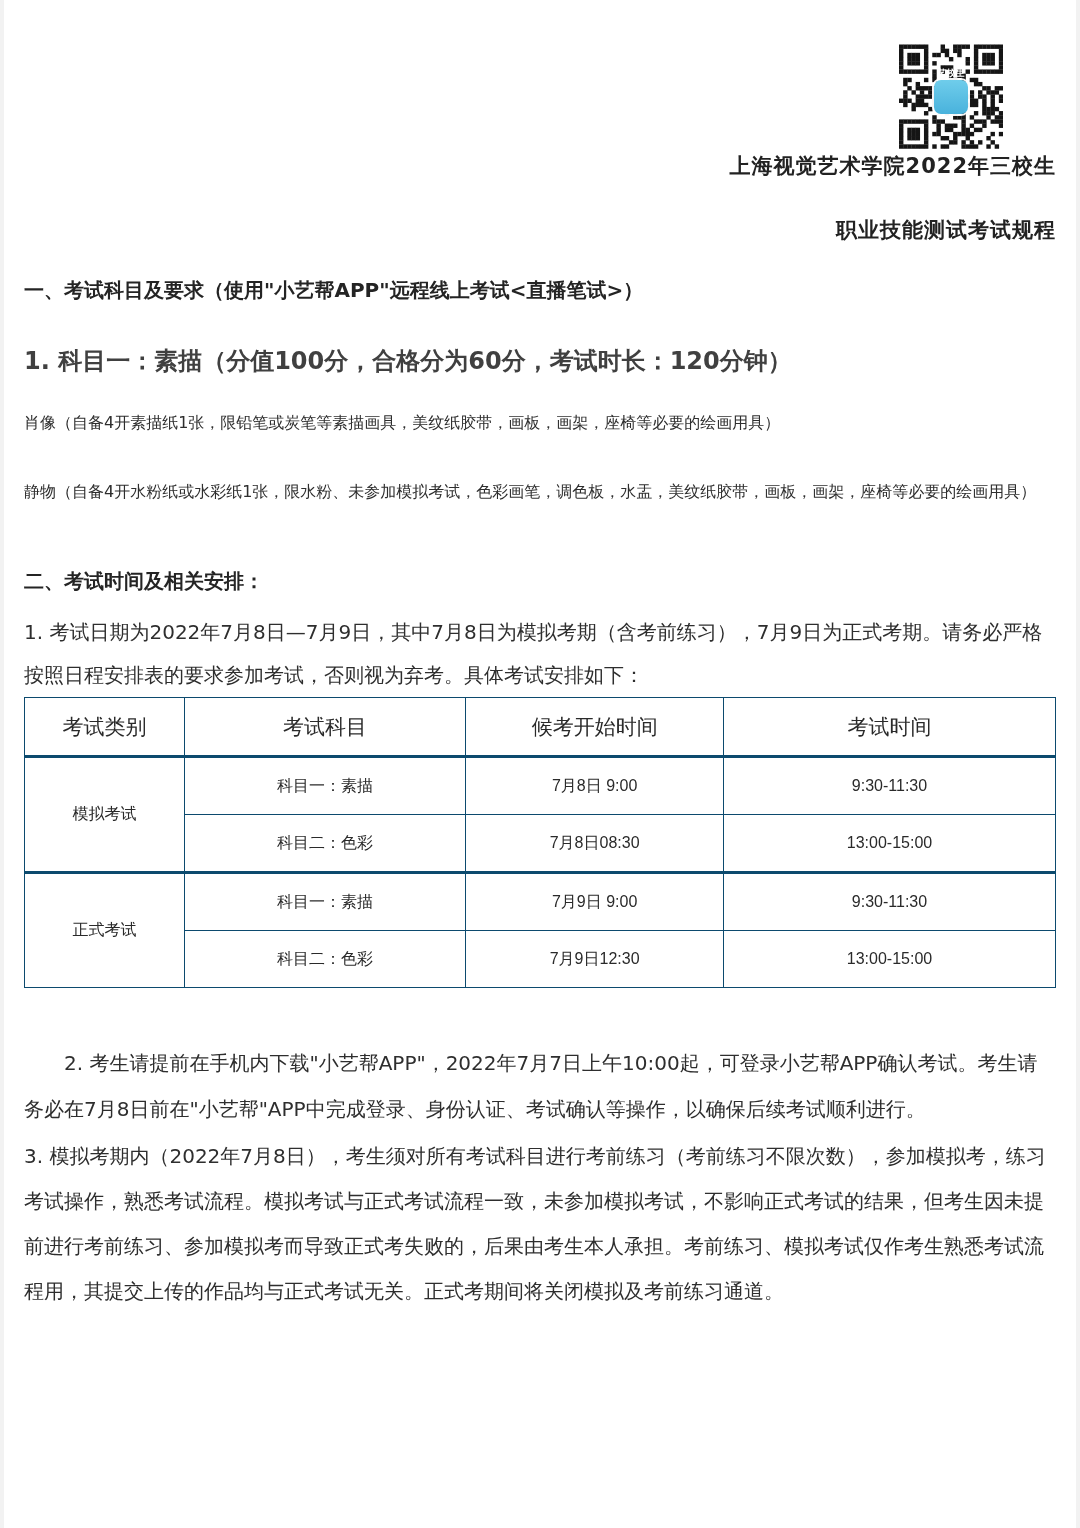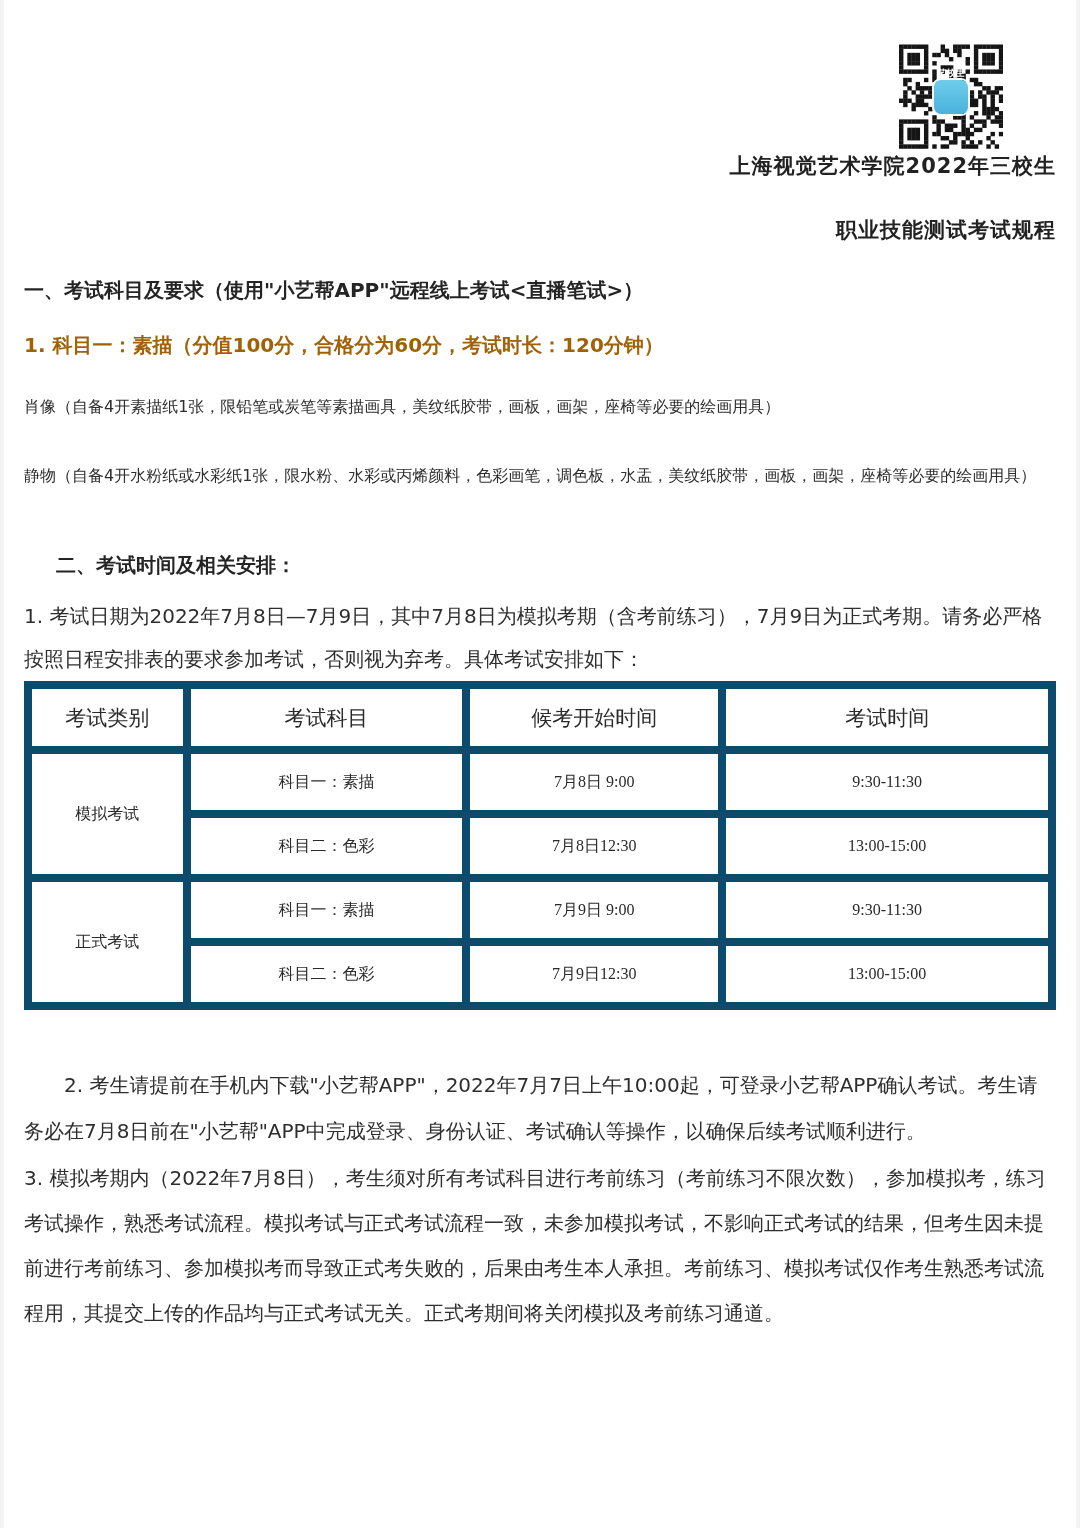--- a/index.html
+++ b/index.html
@@ -26,39 +26,39 @@
     color:#222;
     letter-spacing:1px;
     margin:0;
   }
   .title.line1{margin-top:150px;}
   .title.line2{margin-top:32px;}
 
   p{margin:0;}
   .h-sec{font-weight:bold;font-size:20px;line-height:32px;color:#242424;}
   .h-sec.sec1{margin-top:28px;}
-  .h-sec.sec2{margin-top:50px;margin-left:32px;}
-  .item-title{font-weight:bold;font-size:20px;line-height:32px;margin-top:23px;color:#a16207;}
+  .h-sec.sec2{margin-top:50px;}
+  .item-title{font-weight:bold;font-size:24px;line-height:32px;margin-top:39px;color:#404040;}
   .item-desc{font-size:16px;line-height:47px;margin-top:22px;color:#2e2e2e;}
   .para{font-size:20px;color:#2e2e2e;}
   .para.p1{margin-top:14px;line-height:43px;}
   .para.p2{margin-top:52px;line-height:46px;text-indent:2em;}
   .para.p3{margin-top:2px;line-height:45px;}
 
   table.schedule{
     border-collapse:collapse;
     width:100%;
     margin-top:0px;
     table-layout:fixed;
   }
   table.schedule th, table.schedule td{
-    border:8px solid #0c4a6e;
+    border:1px solid #0c4a6e;
     text-align:center;
     vertical-align:middle;
-    font-family:Liberation Serif, serif;
+    font-family:Liberation Sans, sans-serif;
     font-weight:normal;
     color:#2a2a2a;
     padding:0;
   }
   table.schedule th{height:57px;font-size:21px;}
   table.schedule td{height:56px;font-size:16px;}
   table.schedule thead th{border-bottom-width:3px;}
   table.schedule tr.group-start td{border-top-width:3px;}
   col.c1{width:15.5%;} col.c2{width:27.3%;} col.c3{width:25%;} col.c4{width:32.2%;}
 
@@ -392,21 +392,21 @@
 <div class="doc">
 
   <p class="title line1">上海视觉艺术学院2022年三校生</p>
   <p class="title line2">职业技能测试考试规程</p>
 
   <p class="h-sec sec1">一、考试科目及要求（使用"小艺帮APP"远程线上考试&lt;直播笔试&gt;）</p>
 
   <p class="item-title">1. 科目一：素描（分值100分，合格分为60分，考试时长：120分钟）</p>
   <p class="item-desc">肖像（自备4开素描纸1张，限铅笔或炭笔等素描画具，美纹纸胶带，画板，画架，座椅等必要的绘画用具）</p>
 
-  <p class="item-desc">静物（自备4开水粉纸或水彩纸1张，限水粉、水彩或丙烯颜料，色彩画笔，调色板，水盂，美纹纸胶带，画板，画架，座椅等必要的绘画用具）</p>
+  <p class="item-desc">静物（自备4开水粉纸或水彩纸1张，限水粉、未参加模拟考试，色彩画笔，调色板，水盂，美纹纸胶带，画板，画架，座椅等必要的绘画用具）</p>
 
   <p class="h-sec sec2">二、考试时间及相关安排：</p>
 
   <p class="para p1">1. 考试日期为2022年7月8日—7月9日，其中7月8日为模拟考期（含考前练习），7月9日为正式考期。请务必严格按照日程安排表的要求参加考试，否则视为弃考。具体考试安排如下：</p>
 
   <table class="schedule">
     <colgroup>
         <col class="c1">
         <col class="c2">
         <col class="c3">
@@ -422,21 +422,21 @@
     </thead>
     <tbody>
       <tr>
         <td rowspan="2">模拟考试</td>
         <td>科目一：素描</td>
         <td>7月8日 9:00</td>
         <td>9:30-11:30</td>
       </tr>
       <tr>
         <td>科目二：色彩</td>
-        <td>7月8日12:30</td>
+        <td>7月8日08:30</td>
         <td>13:00-15:00</td>
       </tr>
       <tr class="group-start">
         <td rowspan="2">正式考试</td>
         <td>科目一：素描</td>
         <td>7月9日 9:00</td>
         <td>9:30-11:30</td>
       </tr>
       <tr>
         <td>科目二：色彩</td>

